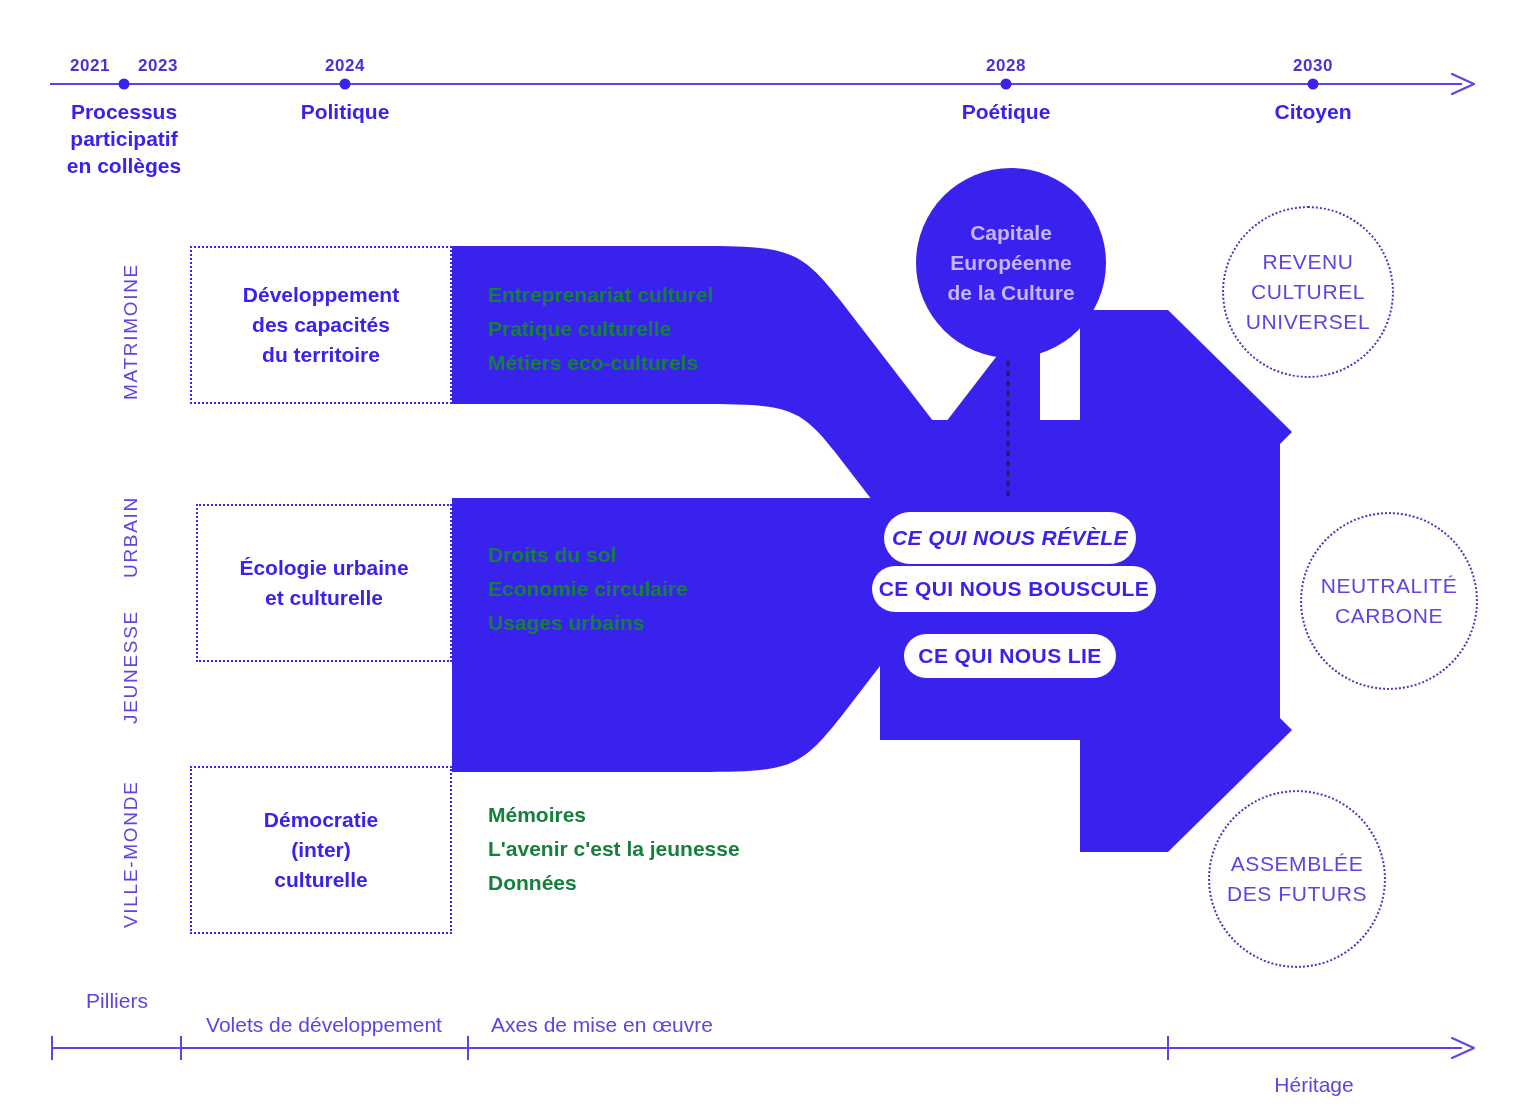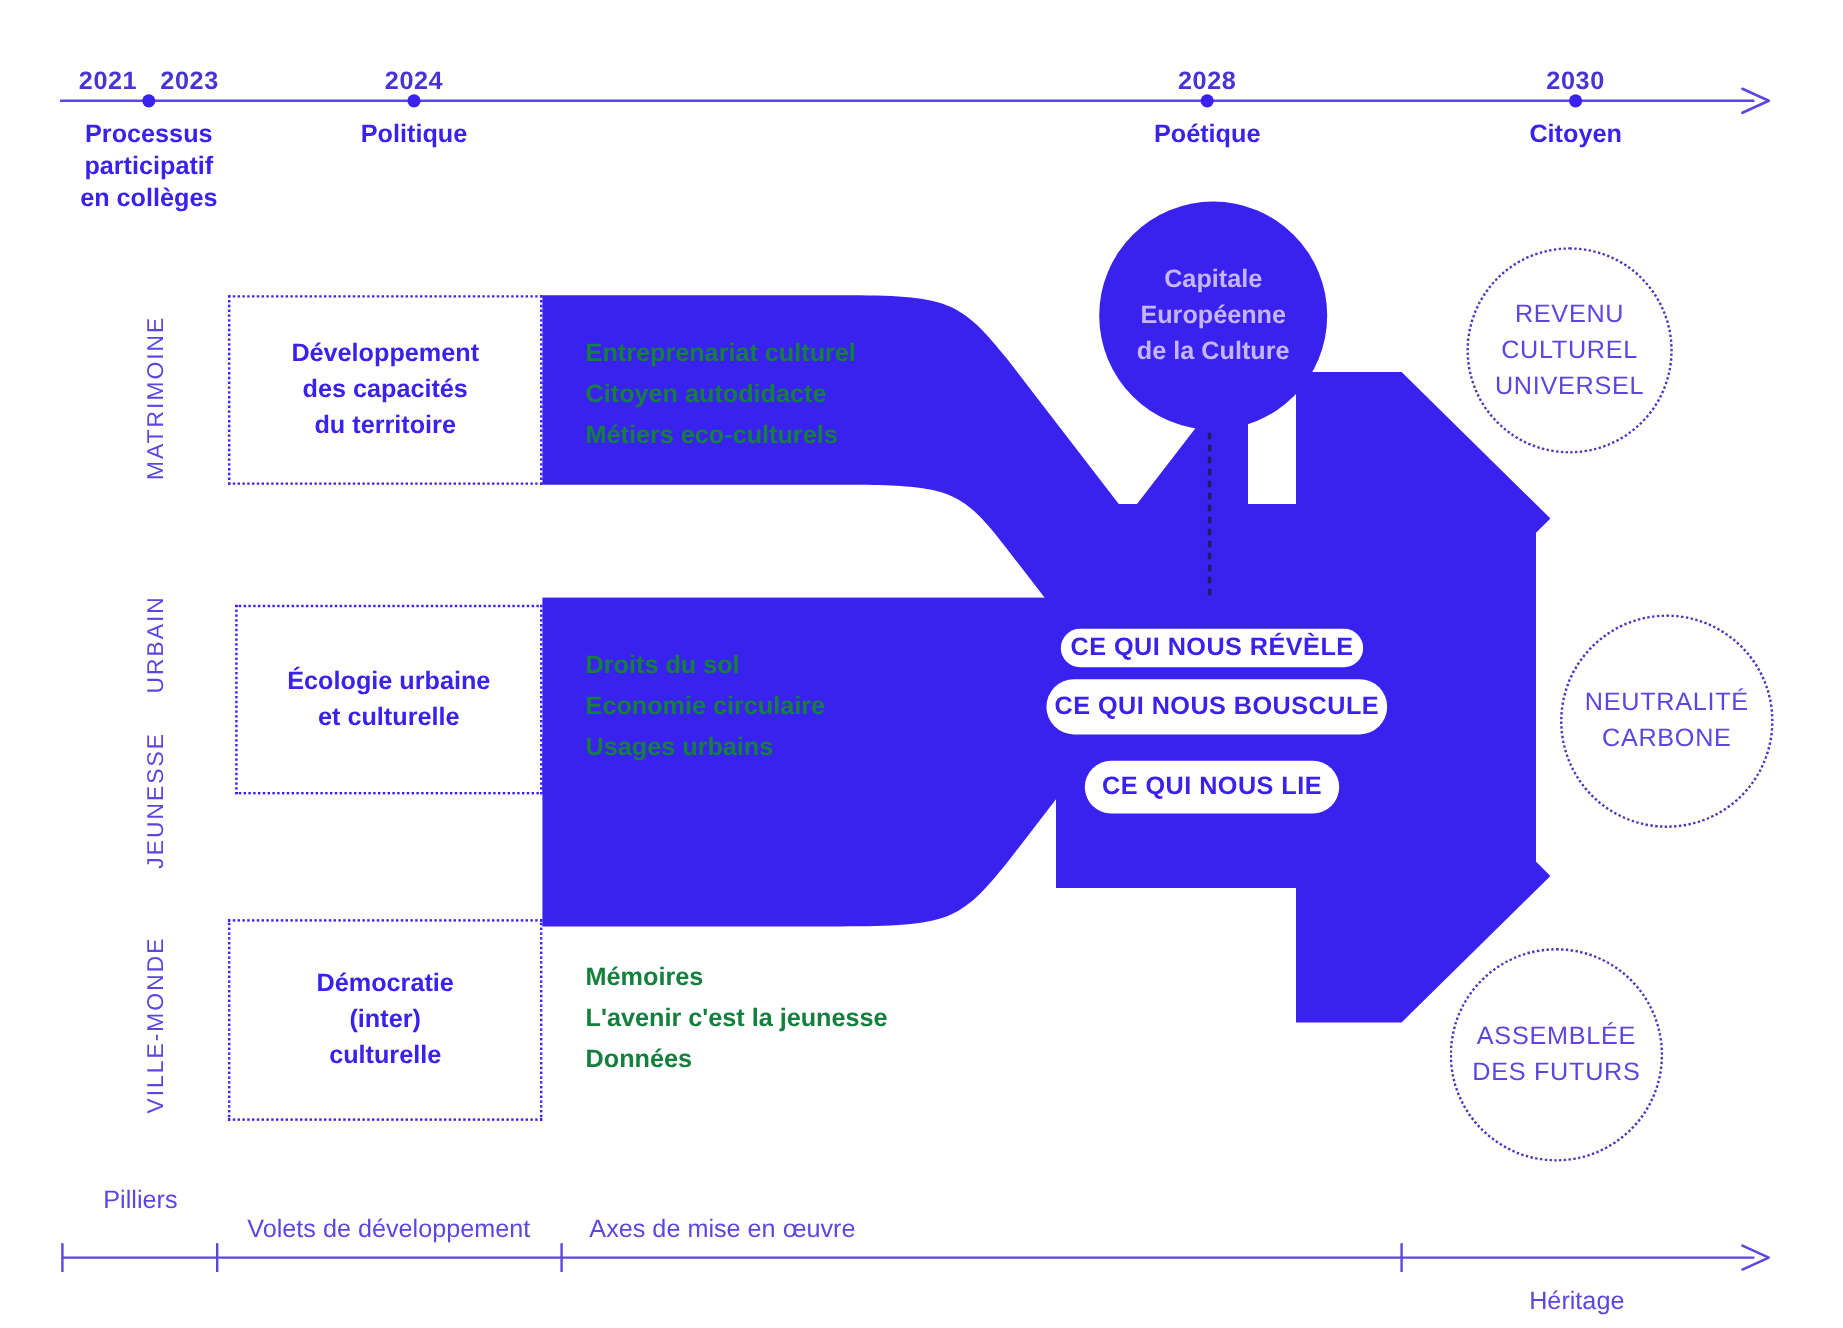--- a/index.html
+++ b/index.html
@@ -18,21 +18,21 @@
     overflow: hidden;
   }
   
   .timeline-svg, .flow-svg, .footer-svg {
     position: absolute;
     left: 0;
     top: 0;
   }
   .tl-year {
     position: absolute;
-    font-size: 21px;
+    font-size: 17px;
     font-weight: 700;
     color: #4733d6;
     letter-spacing: .5px;
     white-space: nowrap;
     transform: translateX(-50%);
   }
   .tl-label {
     position: absolute;
     font-size: 21px;
     font-weight: 700;
@@ -204,37 +204,37 @@
   </div>
   <div class="volet-box" style="left:196px; top:504px; width:256px; height:158px;">
     <div class="volet-text">Écologie urbaine<br>et culturelle</div>
   </div>
   <div class="volet-box" style="left:190px; top:766px; width:262px; height:168px;">
     <div class="volet-text">Démocratie<br>(inter)<br>culturelle</div>
   </div>
 
   <div class="axes-text" style="left:488px; top:278px;">
     <div>Entreprenariat culturel</div>
-    <div>Citoyen autodidacte</div>
+    <div>Pratique culturelle</div>
     <div>Métiers eco-culturels</div>
   </div>
   <div class="axes-text" style="left:488px; top:538px;">
     <div>Droits du sol</div>
     <div>Economie circulaire</div>
     <div>Usages urbains</div>
   </div>
   <div class="axes-text" style="left:488px; top:798px;">
     <div>Mémoires</div>
     <div>L'avenir c'est la jeunesse</div>
     <div>Données</div>
   </div>
 
   <div class="center-circle" style="left:916px; top:168px; width:190px; height:190px;">Capitale<br>Européenne<br>de la Culture</div>
 
-  <div class="pill" style="left:884px; top:524px; width:252px; height:32px;">CE QUI NOUS RÉVÈLE</div>
+  <div class="pill" style="left:884px; top:512px; width:252px; height:52px;font-style:italic;">CE QUI NOUS RÉVÈLE</div>
   <div class="pill" style="left:872px; top:566px; width:284px; height:46px;">CE QUI NOUS BOUSCULE</div>
   <div class="pill" style="left:904px; top:634px; width:212px; height:44px;">CE QUI NOUS LIE</div>
 
   <div class="heritage" style="left:1222px; top:206px; width:172px; height:172px;">REVENU<br>CULTUREL<br>UNIVERSEL</div>
   <div class="heritage" style="left:1300px; top:512px; width:178px; height:178px;">NEUTRALITÉ<br>CARBONE</div>
   <div class="heritage" style="left:1208px; top:790px; width:178px; height:178px;">ASSEMBLÉE<br>DES FUTURS</div>
 
   <svg class="footer-svg" width="1536" height="1107">
     <line x1="52" y1="1048" x2="1462" y2="1048" stroke="#5a46e0" stroke-width="2"></line>
     <path d="M1452,1038 L1474,1048 L1452,1058" fill="none" stroke="#5a46e0" stroke-width="2" stroke-linecap="round" stroke-linejoin="round"></path>

